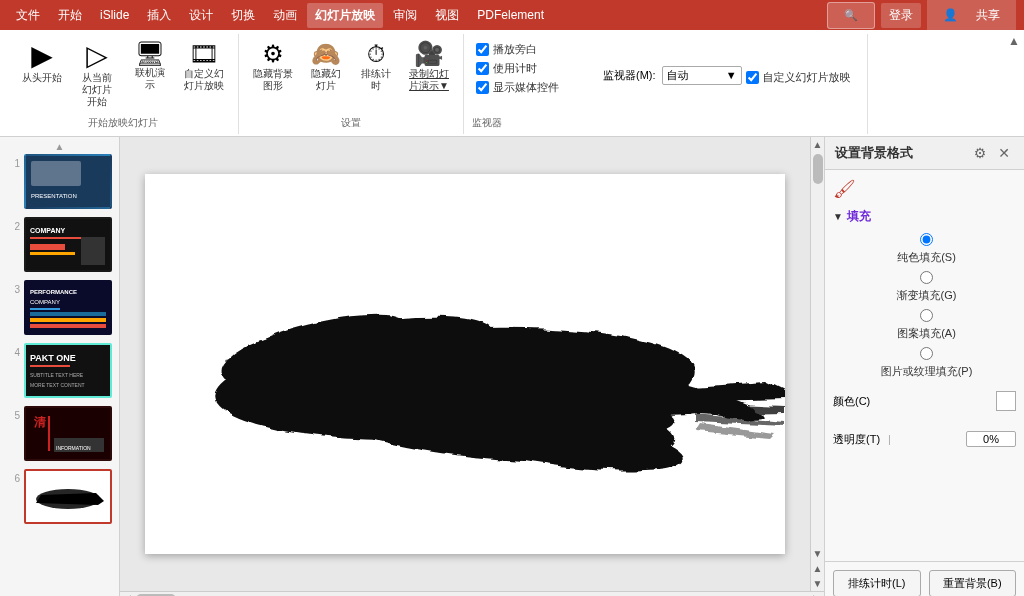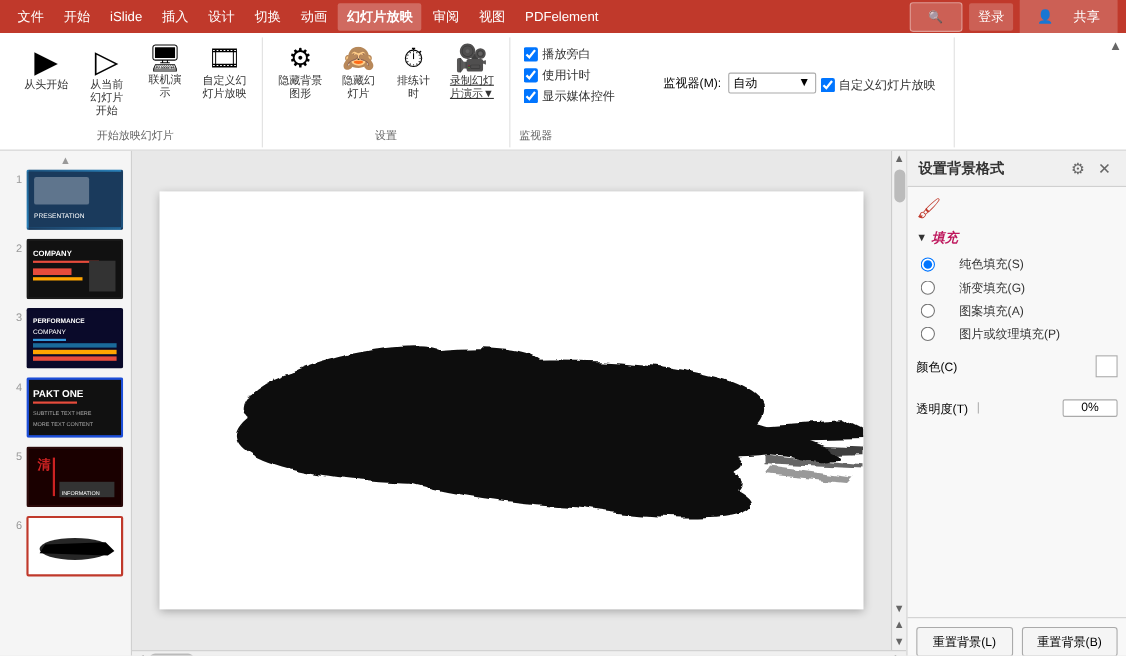--- a/index.html
+++ b/index.html
@@ -85,24 +85,24 @@
     .right-panel-actions { display: flex; gap: 4px; }
     .panel-icon-btn { cursor: pointer; font-size: 14px; color: #666; padding: 2px 4px; }
 
     .panel-body { padding: 8px; flex: 1; overflow-y: auto; }
     .panel-icon-area { display: flex; align-items: center; gap: 4px; margin-bottom: 8px; }
     .brush-icon { color: #c0392b; font-size: 18px; }
 
     .fill-section { margin-top: 4px; }
     .section-header { display: flex; align-items: center; gap: 4px; margin-bottom: 8px; }
     .section-arrow { font-size: 10px; color: #333; }
-    .section-title { font-size: 12px; font-weight: bold; color: #be185d; font-style: italic; }
+    .section-title { font-size: 12px; font-weight: bold; color: #6d28d9; }
 
     .radio-group { display: flex; flex-direction: column; gap: 6px; padding-left: 4px; }
-    .radio-item { display: flex; align-items: center; gap: 22px; font-size: 11px; color: #333; }
+    .radio-item { display: flex; align-items: center; gap: 4px; font-size: 11px; color: #333; flex-direction: column; }
     .radio-item input[type=radio] { width: 13px; height: 13px; }
 
     .checkbox-item-panel { display: flex; align-items: center; gap: 6px; font-size: 11px; color: #333; margin-top: 6px; padding-left: 4px; }
 
     .color-row { display: flex; align-items: center; gap: 8px; margin-top: 12px; font-size: 11px; }
     .color-box { width: 20px; height: 20px; border: 1px solid #aaa; background: white; cursor: pointer; }
     .transparency-row { display: flex; align-items: center; gap: 8px; margin-top: 20px; font-size: 11px; }
     .transparency-input {
       border: 1px solid #aaa; border-radius: 2px; padding: 1px 4px; font-size: 11px;
       width: 50px; text-align: center;
@@ -111,21 +111,21 @@
     .panel-footer { border-top: 1px solid #d0d0d0; padding: 8px; display: flex; gap: 8px; }
     .footer-btn {
       flex: 1; padding: 5px; border: 1px solid #aaa; border-radius: 3px; background: #f5f5f5;
       font-size: 11px; cursor: pointer; text-align: center;
     }
 
     
     .thumb-slide-1 { background: linear-gradient(135deg, #1a3a5c 0%, #2980b9 100%); position: relative; }
     .thumb-slide-2 { background: #1a1a1a; position: relative; }
     .thumb-slide-3 { background: #0a0a2a; position: relative; }
-    .thumb-slide-4 { background: #1d4ed8; position: relative; text-align: right; }
+    .thumb-slide-4 { background: #5eead4; position: relative; text-align: right; }
     .thumb-slide-5 { background: #2c0a0a; position: relative; }
     .thumb-slide-6 { background: white; position: relative; }
     .main-row { display: flex; flex: 1; }
     
     
     .v-scrollbar {
       width: 14px; background: #f0f0f0; border-left: 1px solid #ccc;
       display: flex; flex-direction: column; align-items: center;
     }
     .v-scroll-btn { width: 100%; text-align: center; font-size: 10px; cursor: pointer; padding: 2px 0; color: #666; }
@@ -452,18 +452,18 @@
 
         <div class="transparency-row">
           <span>透明度(T)</span>
           <span style="color:#aaa;">|</span>
           <input type="text" class="transparency-input" value="0%" style="margin-left: auto;">
         </div>
       </div>
     </div>
 
     <div class="panel-footer">
-      <button class="footer-btn">重置背景(L)</button>
+      <button class="footer-btn">排练计时(L)</button>
       <button class="footer-btn">重置背景(B)</button>
     </div>
   </div>
 
 </div>
 
 </body></html>

